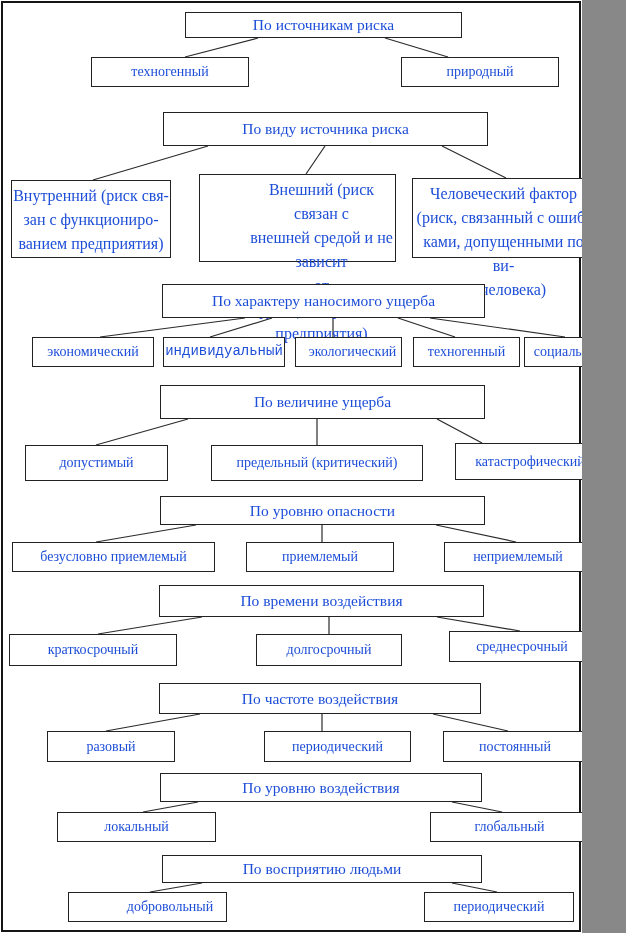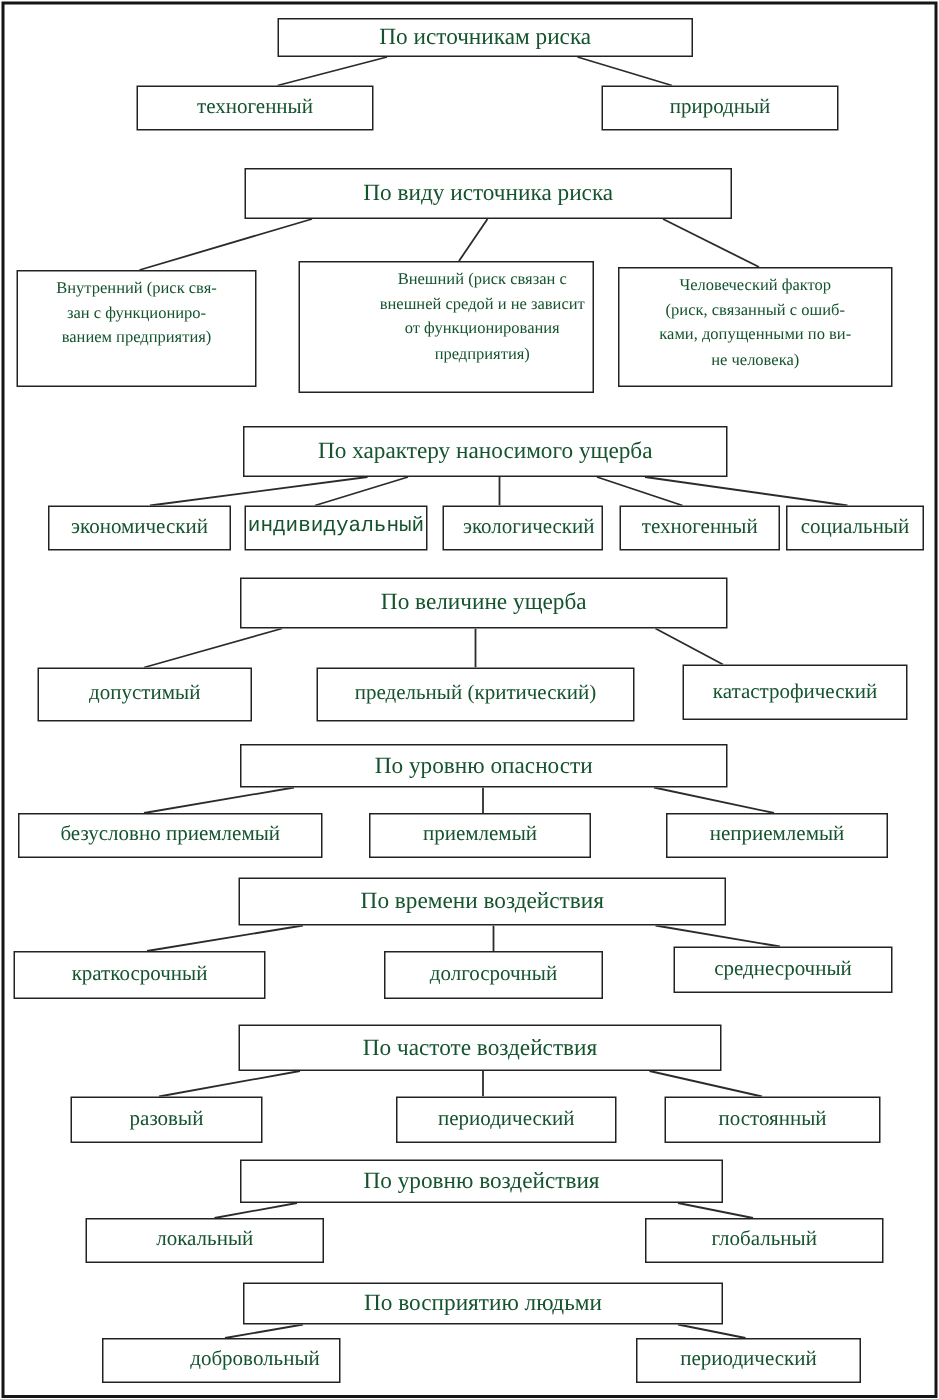--- a/index.html
+++ b/index.html
@@ -1,22 +1,22 @@
 <!DOCTYPE html>
 <html><head>
 <meta charset="utf-8">
 <title>Risk classification diagram</title>
 <style>
   html,body{margin:0;padding:0;background:#888;}
   .canvas{
     position:relative;
-    width:626px;height:933px;
+    width:582px;height:933px;
     background:#fff;
     font-family:"Liberation Serif","DejaVu Serif",serif;
-    color:#14532d;
+    color:#1d4ed8;
     overflow:hidden;
   }
   .frame{
     position:absolute;inset:1px;
     border:2px solid #151515;
     pointer-events:none;
   }
   .lines{position:absolute;left:0;top:0;width:626px;height:933px;}
   .lines line{stroke:#2b2b2b;stroke-width:1.2;}
   .box{
@@ -24,21 +24,21 @@
     border:1.4px solid #222;
     background:#fff;
     display:flex;align-items:center;justify-content:center;
     text-align:center;
     box-sizing:border-box;
     line-height:1.25;
   }
   .hdr{font-size:15.5px;}
   .leaf{font-size:14px;padding:0 3px;}
   .para{
-    font-size:11px;
+    font-size:16px;
     line-height:1.5;
     white-space:pre-line;
     align-items:flex-start;
     padding-top:3px;
   }
 </style>
 </head>
 <body>
 
 <div class="canvas">

